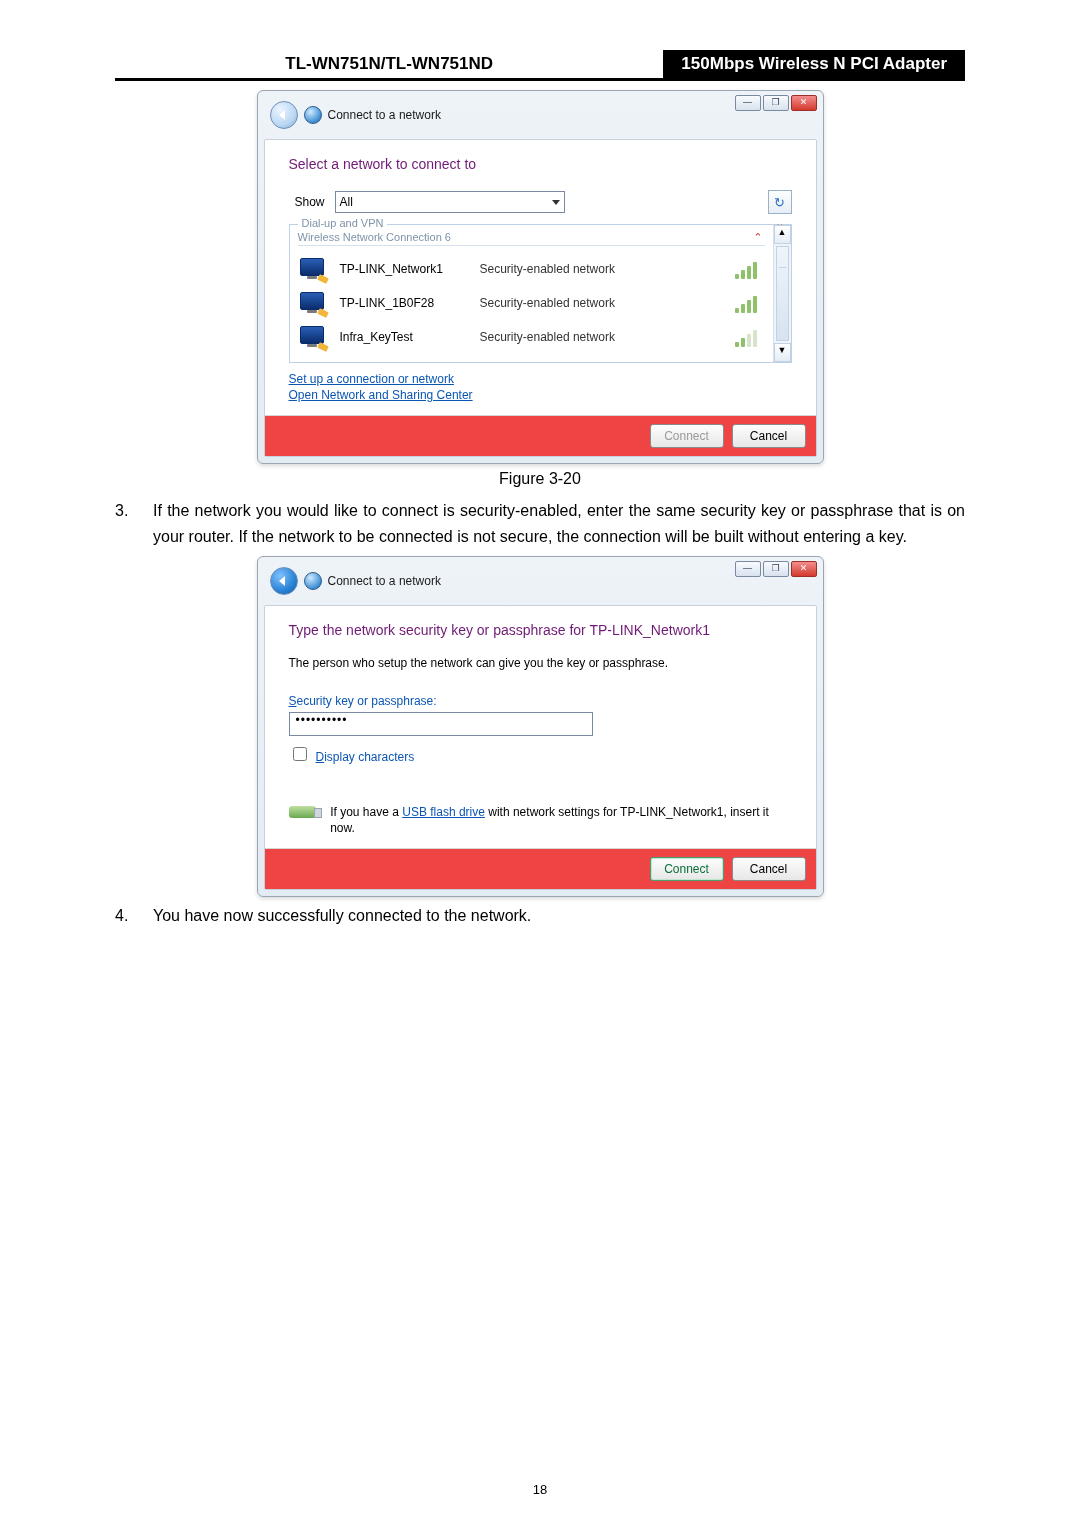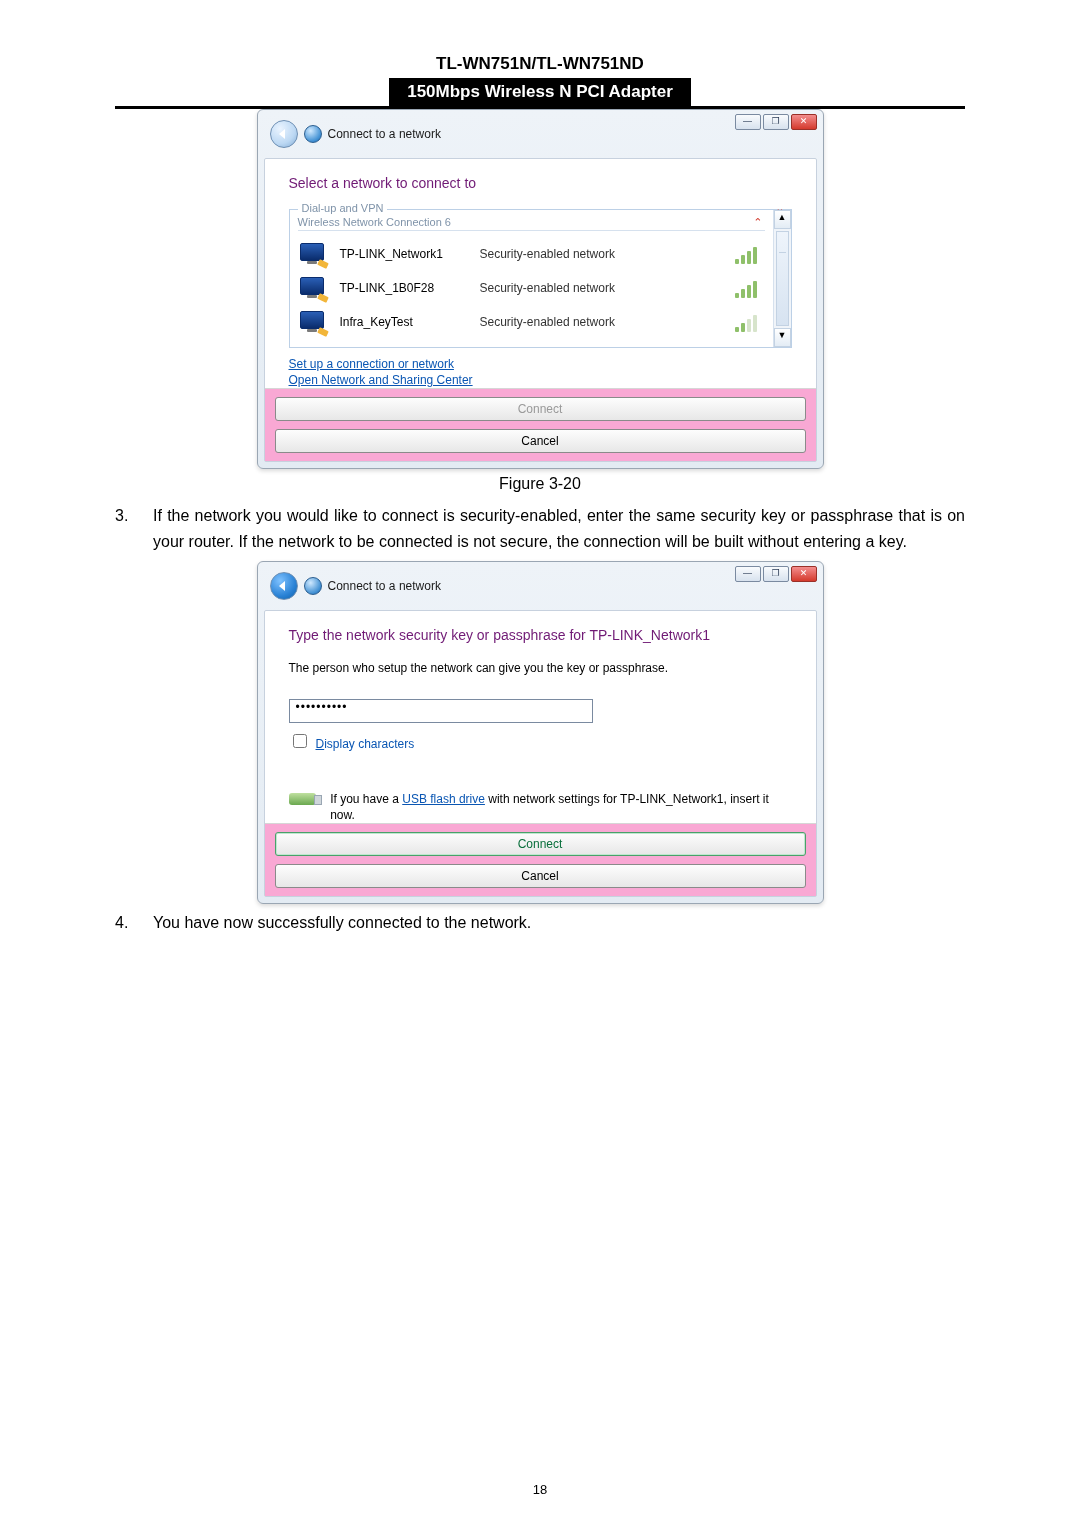--- a/index.html
+++ b/index.html
@@ -12,24 +12,23 @@
   }
   .page {
     width: 1080px;
     padding: 50px 115px 40px 115px;
     box-sizing: border-box;
     position: relative;
     min-height: 1527px;
   }
   .header-line {
     border-bottom: 3px solid #000;
-    margin-bottom: 0;
+    margin-bottom: 9px;
     display: flex;
-    align-items: center;
-    flex-direction: column;
+    align-items: flex-start;
   }
   .header-left {
     flex: 1;
     font-weight: bold;
     font-size: 17px;
     text-align: center;
     padding: 4px 0;
   }
   .header-right {
     background: #000;
@@ -176,24 +175,23 @@
   }
   .scrollbar .sbtn{
     height:17px;background:linear-gradient(#fff,#e3ecf5);border:1px solid #c3d2e3;
     font-size:9px;line-height:13px;text-align:center;
   }
   .scrollbar .thumb{flex:1;margin:2px;border:1px solid #c3d2e3;background:linear-gradient(#eef4fb,#d7e3f1);}
   .thumb-pull{height:8px;margin:20px 2px 0 2px;border-top:1px solid #c3d2e3;}
   .links{margin-top:8px;}
   .links a{color:#0a56b3;text-decoration:underline;font-size:12px;display:block;line-height:16px;}
   .btn-row{
-    background:#f9a8d4;border-top:1px solid #d6d6d6;
+    background:#ef4444;border-top:1px solid #d6d6d6;
     padding:8px 10px;display:flex;justify-content:flex-end;gap:8px;
-    margin:0 -24px -10px -24px;
-    flex-direction:column;
+    margin:12px -24px -10px -24px;
   }
   .btn{
     min-width:72px;height:22px;border:1px solid #8a8a8a;border-radius:3px;
     background:linear-gradient(#fdfdfd,#e7e7e7);font-size:12px;
     display:flex;align-items:center;justify-content:center;
   }
   .btn.disabled{color:#9a9a9a;}
   .btn.primary{color:#0a6f3c;border-color:#4aa06a;box-shadow:0 0 0 1px #bfe7cf inset;}
   .fig-caption{text-align:center;font-size:16px;margin:4px 0 10px 0;}
   .para{font-size:16px;line-height:26px;margin:0 0 6px 0;}
@@ -235,20 +233,28 @@
       <div class="win-btn close">✕</div>
     </div>
     <div class="win-title-row">
       <div class="nav-back"></div>
       <span class="globe"></span>
       <span class="title">Connect to a network</span>
     </div>
     <div class="win-inner">
       <div class="section-head">Select a network to connect to</div>
 
+      <div class="row-inline">
+        <span class="lbl">Show</span>
+        <div class="select">
+          <span>All</span>
+          <span class="tri"></span>
+        </div>
+        <div class="refresh-btn">↻</div>
+      </div>
 
       <div class="net-frame">
         <div class="net-legend">Dial-up and VPN</div>
         <span class="net-caret" style="top:-8px">⌄</span>
         <div class="net-scroll">
           <div class="net-list">
             <div class="subgrp">
               <span>Wireless Network Connection 6</span>
               <span class="arrow">⌃</span>
             </div>
@@ -336,20 +342,23 @@
     </div>
     <div class="win-title-row">
       <div class="nav-back active"></div>
       <span class="globe"></span>
       <span class="title">Connect to a network</span>
     </div>
     <div class="win-inner">
       <div class="section-head">Type the network security key or passphrase for TP-LINK_Network1</div>
       <div style="font-size:12px;margin-bottom:24px">The person who setup the network can give you the key or passphrase.</div>
 
+      <div style="color:#0a56b3;font-size:12px;margin-bottom:4px">
+        <span style="text-decoration:underline">S</span><span>ecurity key or passphrase:</span>
+      </div>
       <div class="sec-key-input">
         <span>••••••••••</span>
       </div>
 
       <label class="chk">
         <input type="checkbox" style="">
         <span><span style="text-decoration:underline">D</span><span>isplay characters</span></span>
       </label>
 
       <div class="usb-row">

